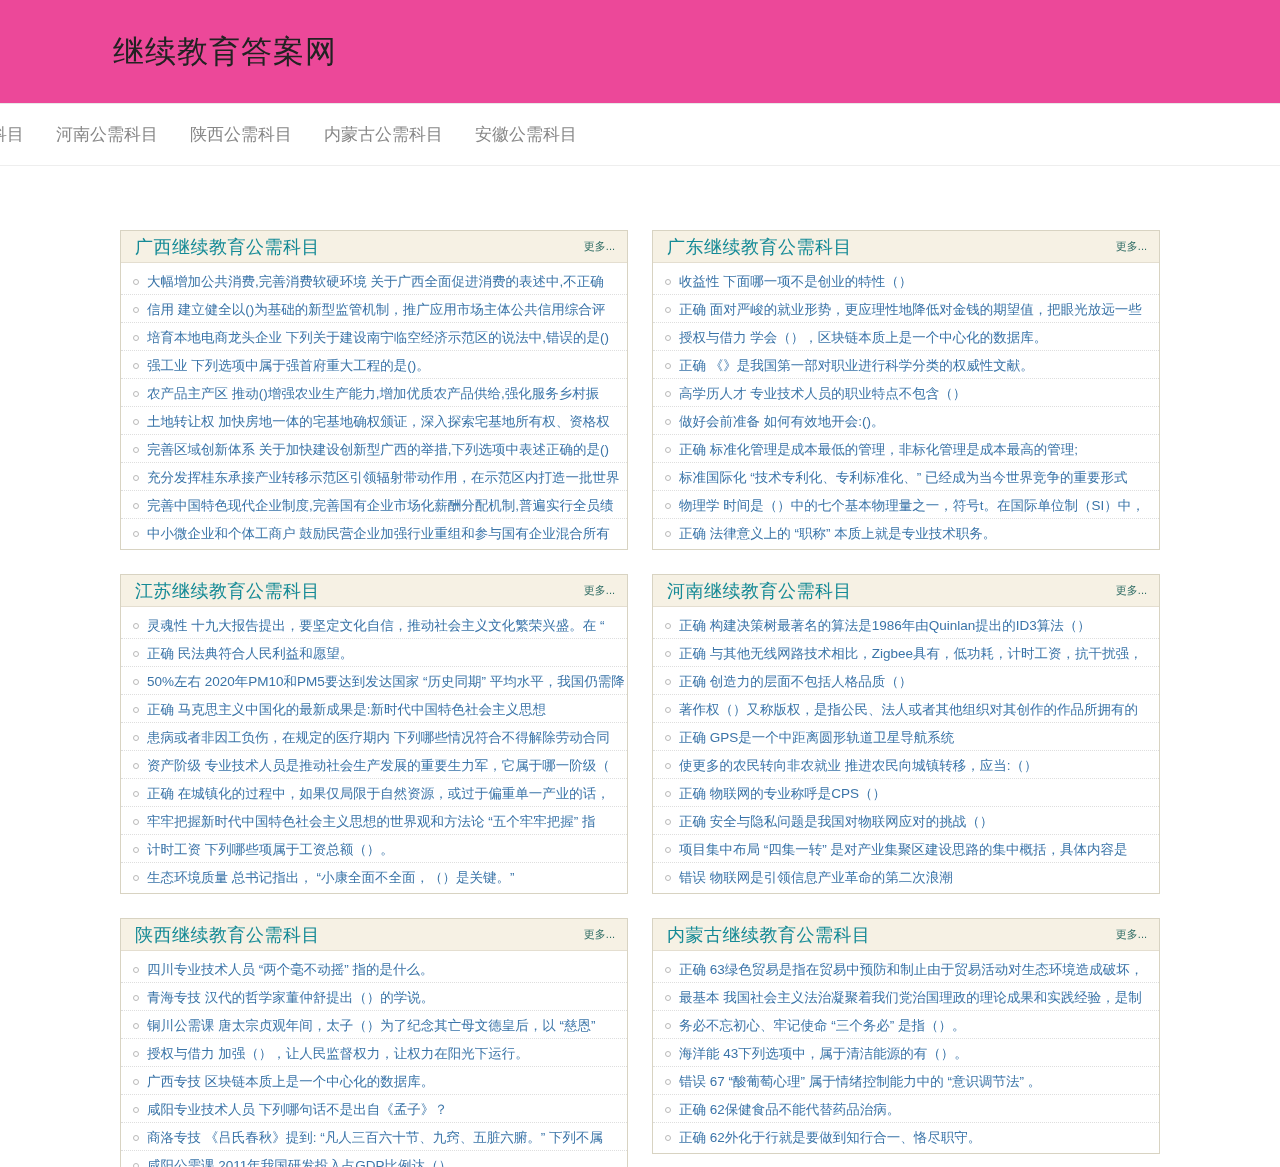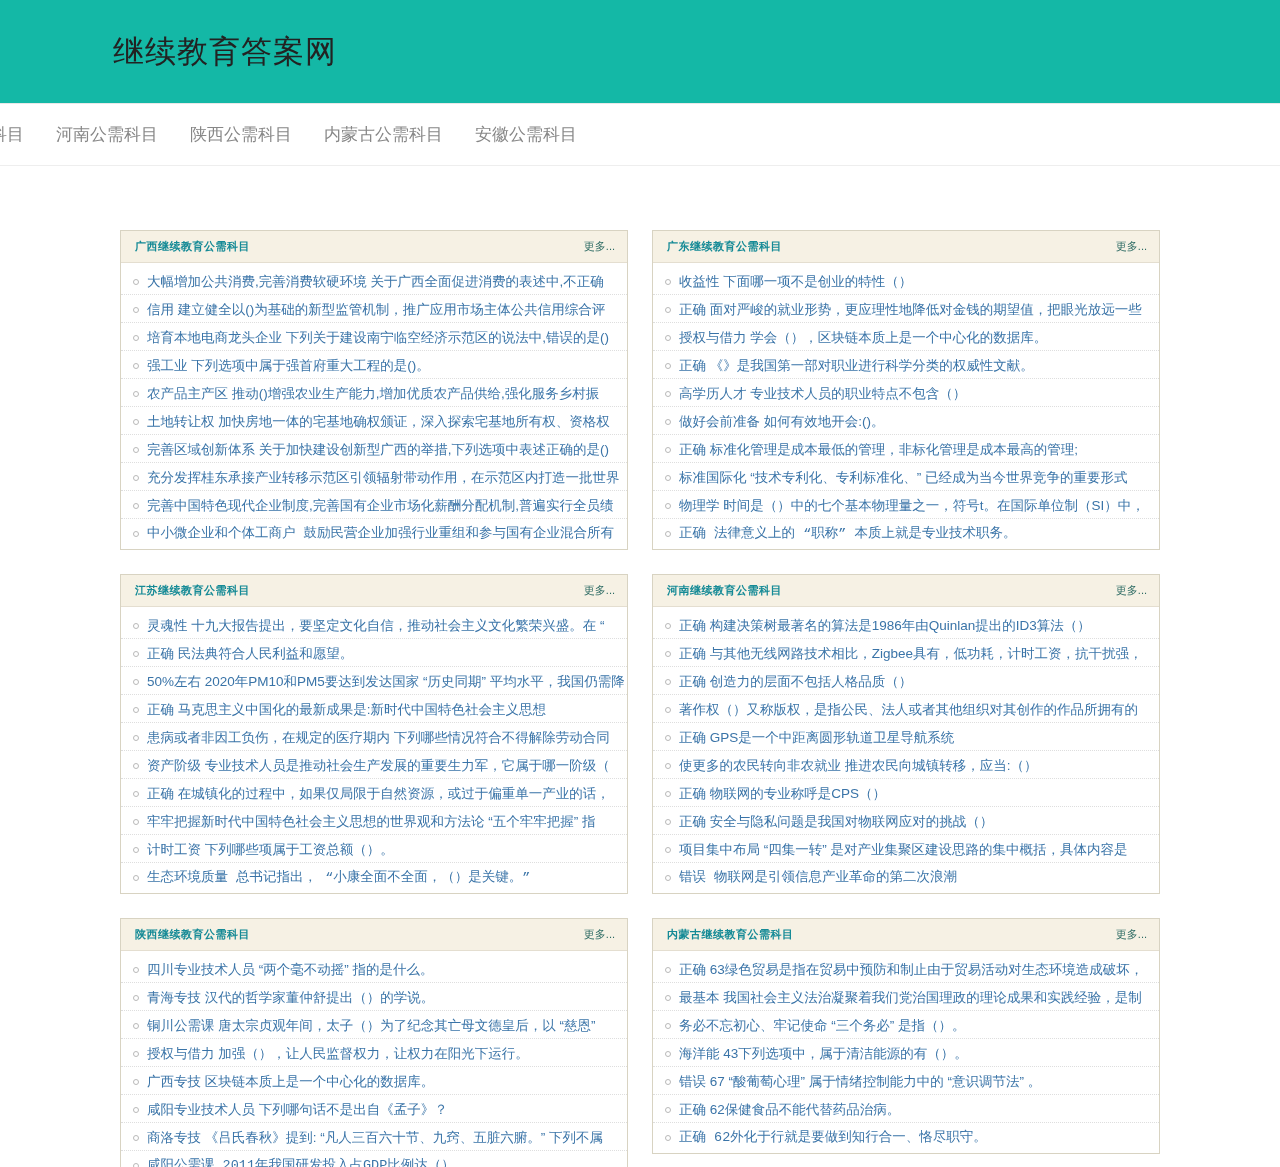--- a/index.html
+++ b/index.html
@@ -7,21 +7,21 @@
     margin: 0; padding: 0;
     width: 1280px;
     background: #ffffff;
     font-family: "Liberation Sans", "DejaVu Sans", sans-serif;
   }
   body { width: 1280px; min-height: 1167px; overflow: hidden; }
 
   
   .site-header {
     height: 104px;
-    background: #14b8a6;
+    background: #ec4899;
     border-bottom: 1px solid #e8e8e8;
     display: flex;
     align-items: center;
   }
   .site-title {
     margin-left: 113px;
     font-size: 31px;
     font-weight: 400;
     color: #222222;
     letter-spacing: 1px;
@@ -75,22 +75,22 @@
   .card-head {
     background: #f6f1e4;
     border-bottom: 1px solid #e4ded0;
     height: 32px;
     display: flex;
     align-items: center;
     justify-content: space-between;
     padding: 0 12px 0 14px;
   }
   .card-title {
-    font-size: 11px;
-    font-weight: bold;
+    font-size: 18px;
+    font-weight: normal;
     color: #158a96;
     line-height: 1;
     letter-spacing: 0.5px;
   }
   .card-more {
     font-size: 11px;
     color: #2d6b63;
     cursor: pointer;
     text-decoration: none;
   }
@@ -103,21 +103,21 @@
   .card-list li {
     position: relative;
     height: 28px;
     line-height: 28px;
     padding-left: 26px;
     padding-right: 8px;
     border-bottom: 1px dotted #dedede;
     overflow: hidden;
     white-space: nowrap;
   }
-  .card-list li:last-child { border-bottom: none; font-family: Liberation Mono, monospace; }
+  .card-list li:last-child { border-bottom: none; }
   .card-list li::before {
     content: "";
     position: absolute;
     left: 12px;
     top: 12px;
     width: 4px;
     height: 4px;
     border: 1px solid #b9b9b9;
     border-radius: 50%;
     background: transparent;

